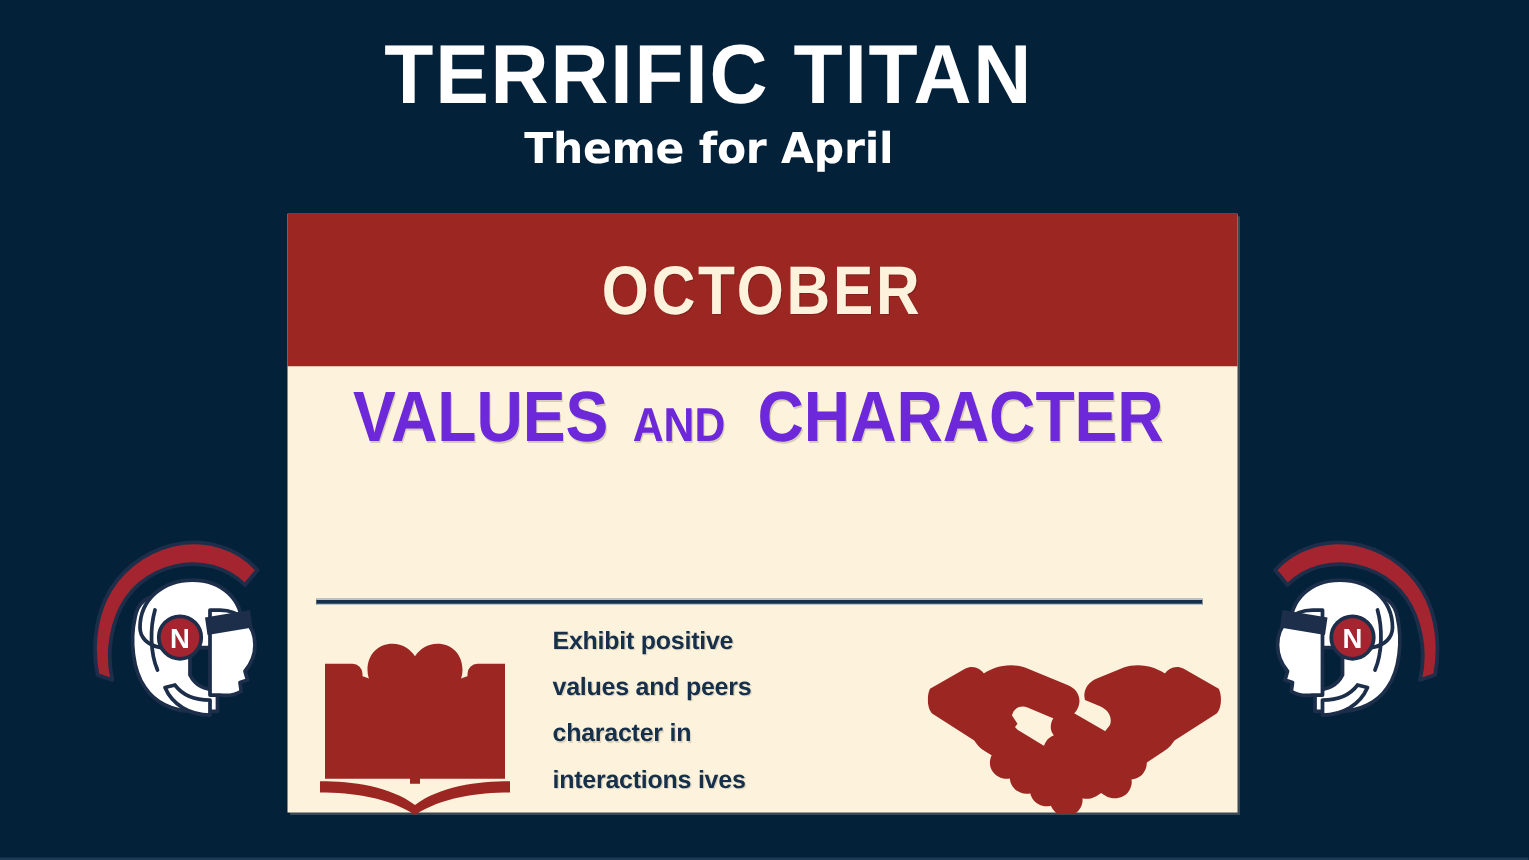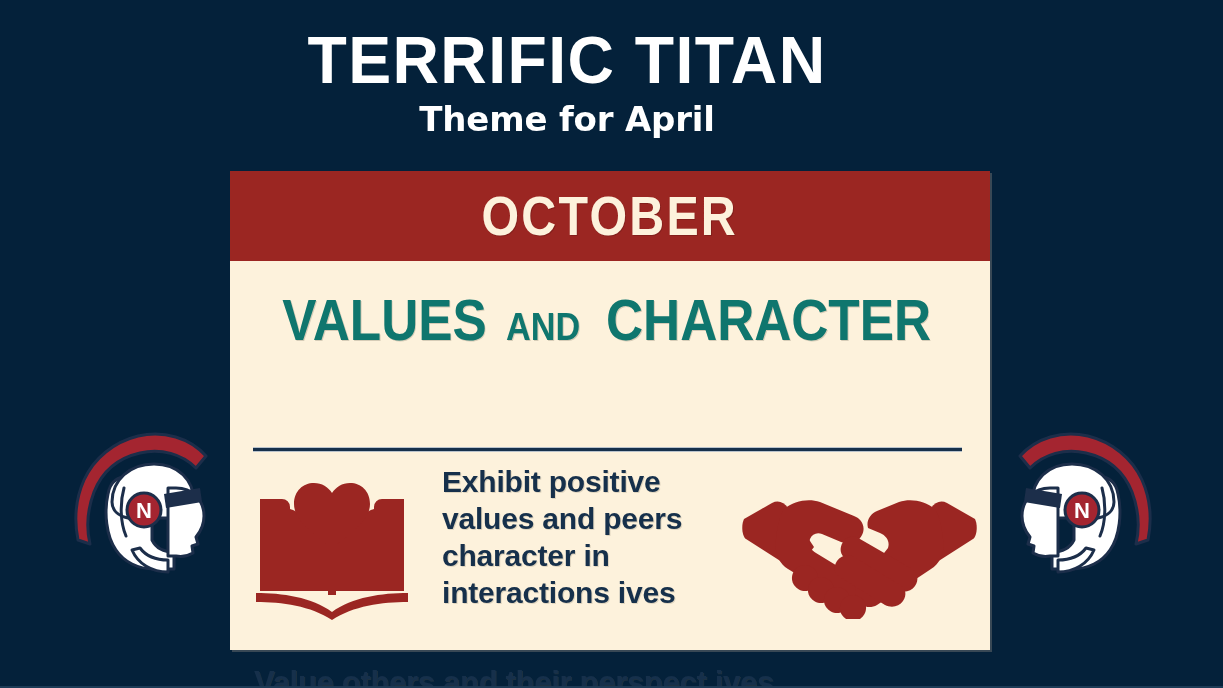--- a/index.html
+++ b/index.html
@@ -57,21 +57,21 @@
     left: 230px;
     top: 171px;
     width: 760px;
     height: 479px;
     background: #fdf2dc;
     box-shadow: 2px 2px 0 rgba(120,120,120,0.45);
   }
 
   .month-band {
     width: 100%;
-    height: 90px;
+    height: 122px;
     background: #9b2622;
     display: flex;
     align-items: center;
     justify-content: center;
     box-sizing: border-box;
   }
   .month-label {
     color: #fdf2dc;
     font-family: "Liberation Sans", sans-serif;
     font-weight: bold;
@@ -81,23 +81,23 @@
     text-shadow: 1px 1px 0 rgba(60,10,10,0.25);
   }
 
   .card-body {
     position: relative;
     height: 385px;
   }
 
   .headline {
     text-align: center;
-    padding-top: 26px;
+    padding-top: 8px;
     white-space: nowrap;
-    color: #0f766e;
+    color: #6d28d9;
   }
   .headline .big {
     font-family: "Liberation Sans", sans-serif;
     font-weight: bold;
     font-size: 57px;
     letter-spacing: 0px;
     transform: scaleX(0.90);
     display: inline-block;
     vertical-align: baseline;
     text-shadow: 1px 1px 0 rgba(100,90,70,0.25);
@@ -150,21 +150,21 @@
   }
 
   .paragraph {
     position: absolute;
     left: 212px;
     top: 2px;
     width: 300px;
     color: #16304b;
     font-family: "Liberation Sans", sans-serif;
     font-weight: bold;
-    font-size: 30px;
+    font-size: 20px;
     line-height: 37px;
     letter-spacing: -0.2px;
     text-shadow: 1px 1px 0 rgba(120,110,90,0.22);
   }
   .paragraph span { display: block; }
 
   .final-line {
     position: absolute;
     left: 24px;
     top: 404px;

